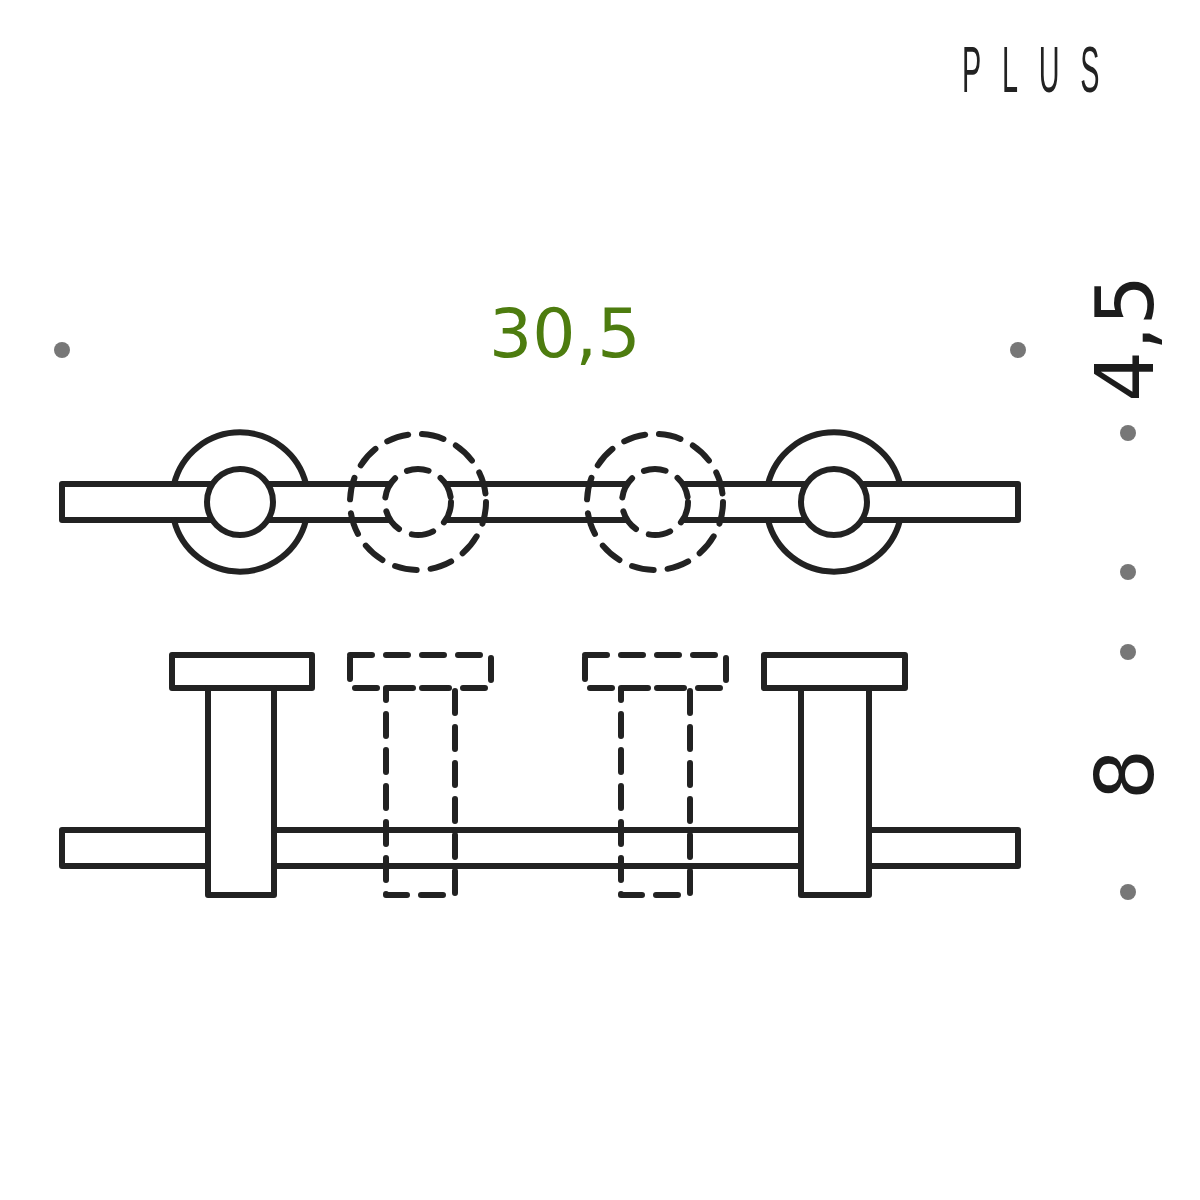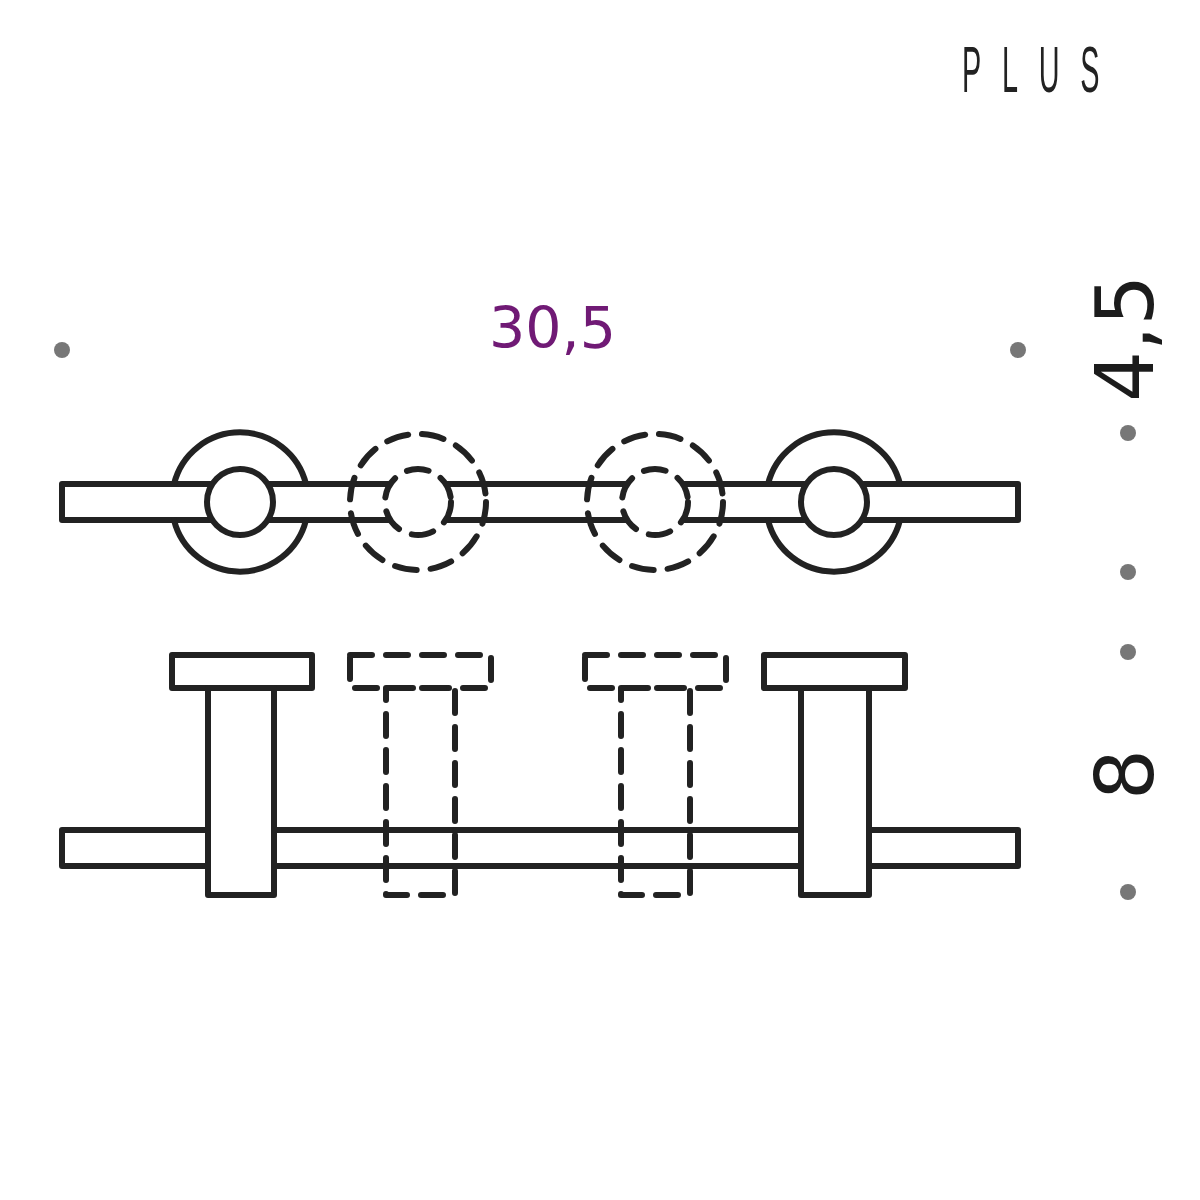--- a/index.html
+++ b/index.html
@@ -1,19 +1,19 @@
 <!DOCTYPE html>
 <html><head>
 <meta charset="utf-8">
 <style>
   html, body { margin:0; padding:0; background:#ffffff; }
   body { width:1200px; height:1200px; position:relative; overflow:hidden; font-family:"DejaVu Sans", sans-serif; }
   #canvas { position:absolute; left:0; top:0; }
   .brand { position:absolute; left:962px; top:38px; font-family:"Liberation Sans", sans-serif; font-weight:300; font-size:64px; color:#222; letter-spacing:46px; transform:scaleX(0.45); transform-origin:left top; line-height:1; }
-  .dim-width { position:absolute; left:489px; top:300px; font-family:"DejaVu Sans", sans-serif; font-size:57px; color:#701a75; line-height:1; }
+  .dim-width { position:absolute; left:489px; top:300px; font-family:"DejaVu Sans", sans-serif; font-size:68px; color:#4d7c0f; line-height:1; }
   .dim-v { position:absolute; font-family:"DejaVu Sans", sans-serif; font-size:80px; color:#1c1c1c; line-height:1; transform:rotate(-90deg); transform-origin:left top; white-space:nowrap; }
   .dim-depth { left:1086px; top:402px; }
   .dim-height { left:1086px; top:800px; }
 </style>
 </head>
 <body>
 
 <div class="brand">PLUS</div>
 <div class="dim-width">30,5</div>
 <div class="dim-v dim-depth">4,5</div>

